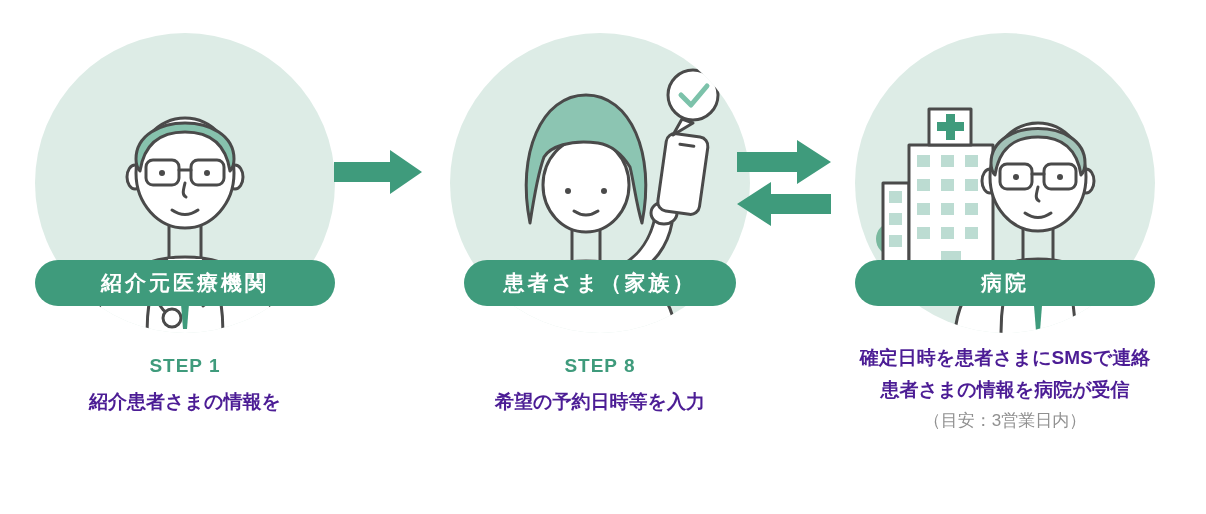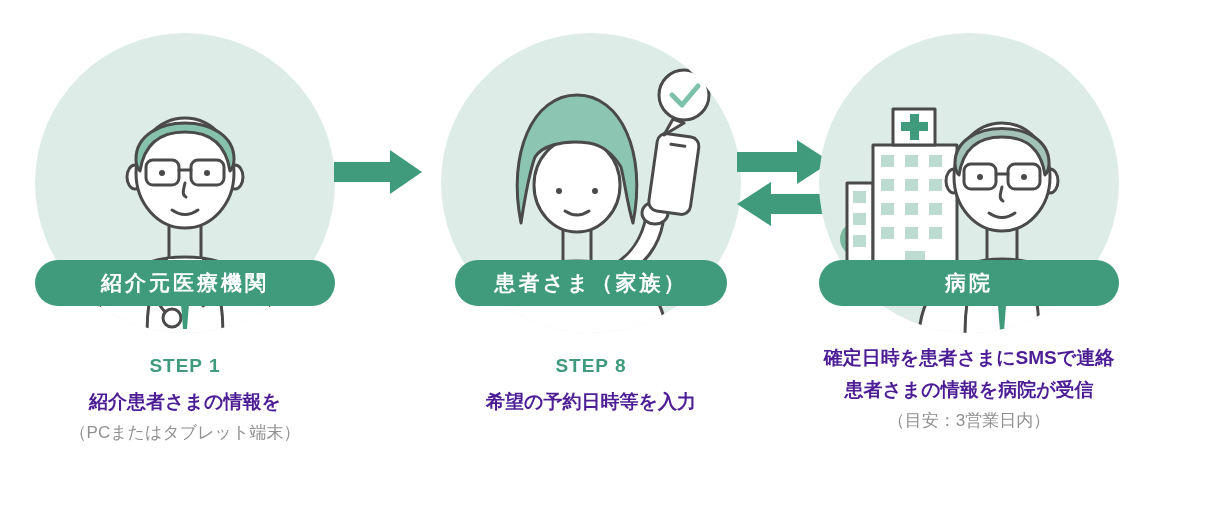--- a/index.html
+++ b/index.html
@@ -7,22 +7,22 @@
   body {
     background:#ffffff;
     font-family:"Liberation Sans","DejaVu Sans",sans-serif;
     position:relative;
     overflow:hidden;
   }
   .canvas { position:absolute; inset:0; }
 
   .step { position:absolute; top:33px; width:350px; text-align:center; }
   .step-1 { left:10px; }
-  .step-2 { left:416px; }
-  .step-3 { left:794px; }
+  .step-2 { left:425px; }
+  .step-3 { left:830px; }
 
   .circle-wrap { position:relative; width:300px; height:300px; margin:0 auto; }
   .circle {
     width:300px; height:300px; border-radius:50%;
     background:#ddece6; overflow:hidden;
   }
   .circle svg { display:block; }
 
   .pill {
     position:absolute; left:50%; transform:translateX(-50%);
@@ -86,21 +86,20 @@
             <polygon points="145,258 155,258 152,296 148,296"></polygon>
           </g>
         </svg>
       </div>
       <div class="pill">紹介元医療機関</div>
     </div>
     <div class="step-label">STEP 1</div>
     <div class="desc">
       <div>紹介患者さまの情報を</div>
     </div>
-    <div class="note">（PCまたはタブレット端末）</div>
   </section>
 
   <svg class="arrow arrow-1" width="88" height="44">
     <polygon points="0,12 56,12 56,0 88,22 56,44 56,32 0,32" fill="#3f9b7c"></polygon>
   </svg>
 
   <section class="step step-2">
     <div class="circle-wrap">
       <div class="circle">
         <svg viewBox="0 0 300 300" width="300" height="300">

